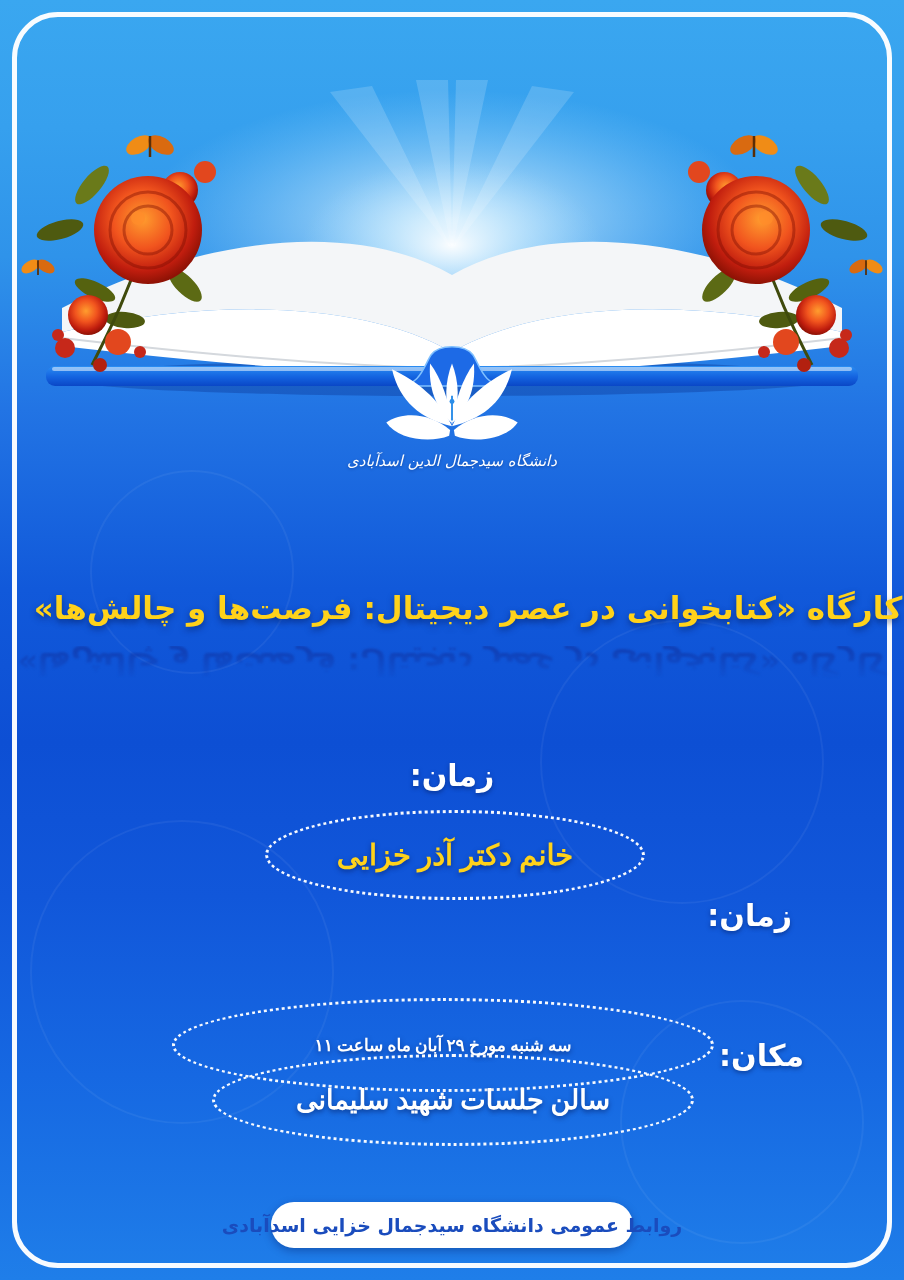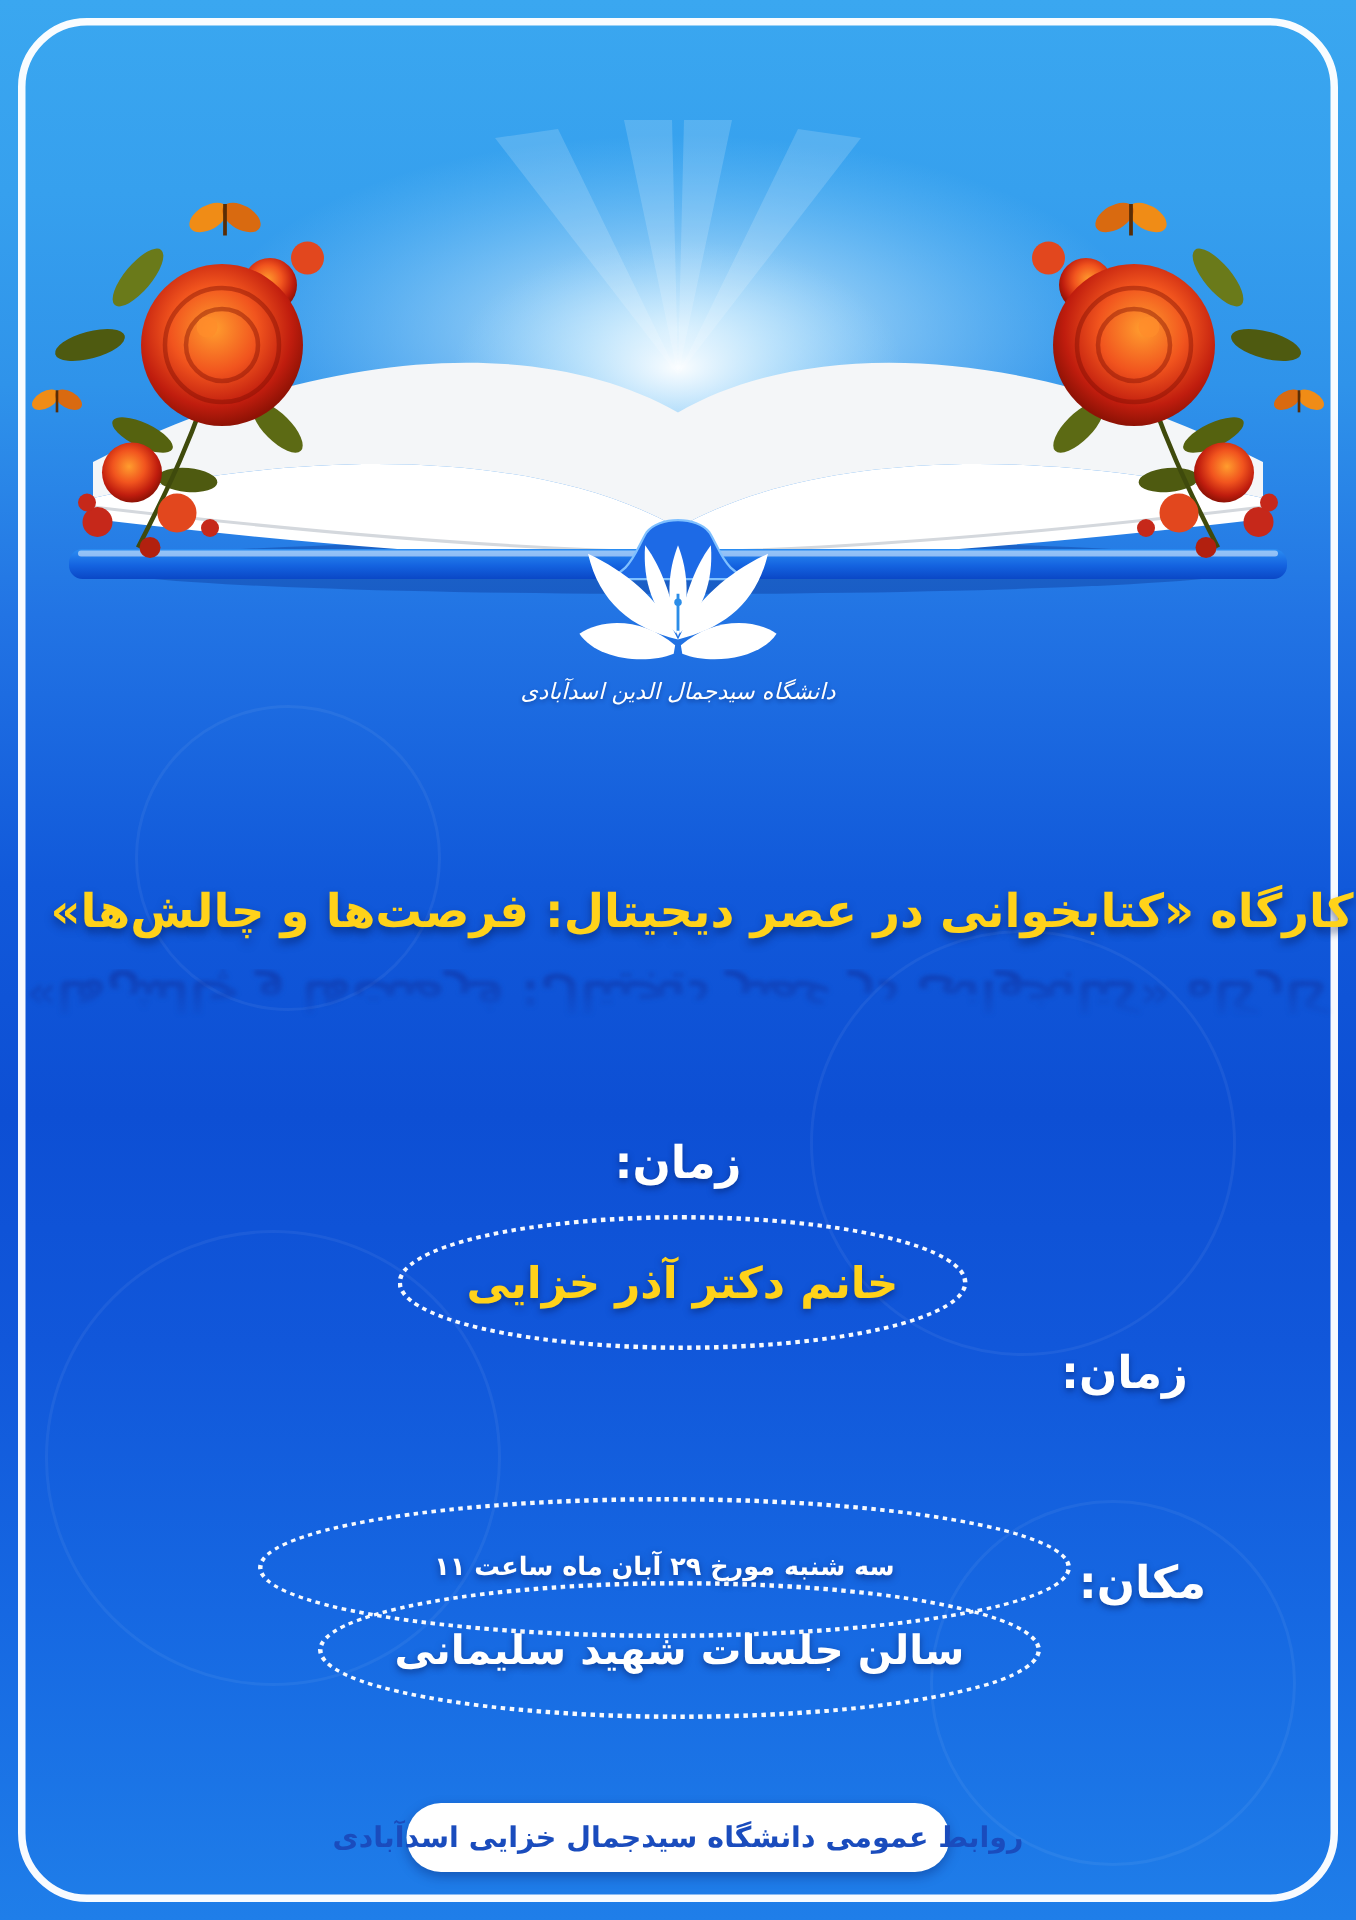--- a/index.html
+++ b/index.html
@@ -41,21 +41,21 @@
   .section-label{
     position:absolute;color:#fff;font-size:30px;font-weight:700;
     text-shadow:0 2px 4px rgba(0,25,90,.5);
   }
   .label-instructor{top:758px;left:0;width:100%;text-align:center;}
   .label-time{top:898px;right:112px;}
   .label-location{top:1038px;right:100px;}
   .badge{
     position:absolute;display:flex;align-items:center;justify-content:center;
     border:3px dotted rgba(255,255,255,.97);border-radius:50%;
-    font-weight:700;text-align:left;
+    font-weight:700;text-align:left;font-family:Liberation Serif, serif;
   }
   .badge-instructor{left:265px;top:810px;width:374px;height:84px;color:#ffd21a;font-size:29px;text-shadow:0 2px 5px rgba(0,20,80,.5);}
   .badge-time{left:172px;top:998px;width:536px;height:88px;color:#ffffff;font-size:17px;text-shadow:0 2px 5px rgba(0,20,80,.5);}
   .badge-location{left:212px;top:1054px;width:476px;height:86px;color:#ffffff;font-size:27px;text-shadow:0 2px 5px rgba(0,20,80,.5);}
   .footer-pill{
     position:absolute;left:271px;top:1202px;width:362px;height:46px;
     background:#ffffff;border-radius:26px;display:flex;align-items:center;justify-content:center;
     box-shadow:0 3px 8px rgba(0,20,90,.35);
   }
   .footer-pill span{color:#1a4cbd;font-size:19px;font-weight:700;white-space:nowrap;}

